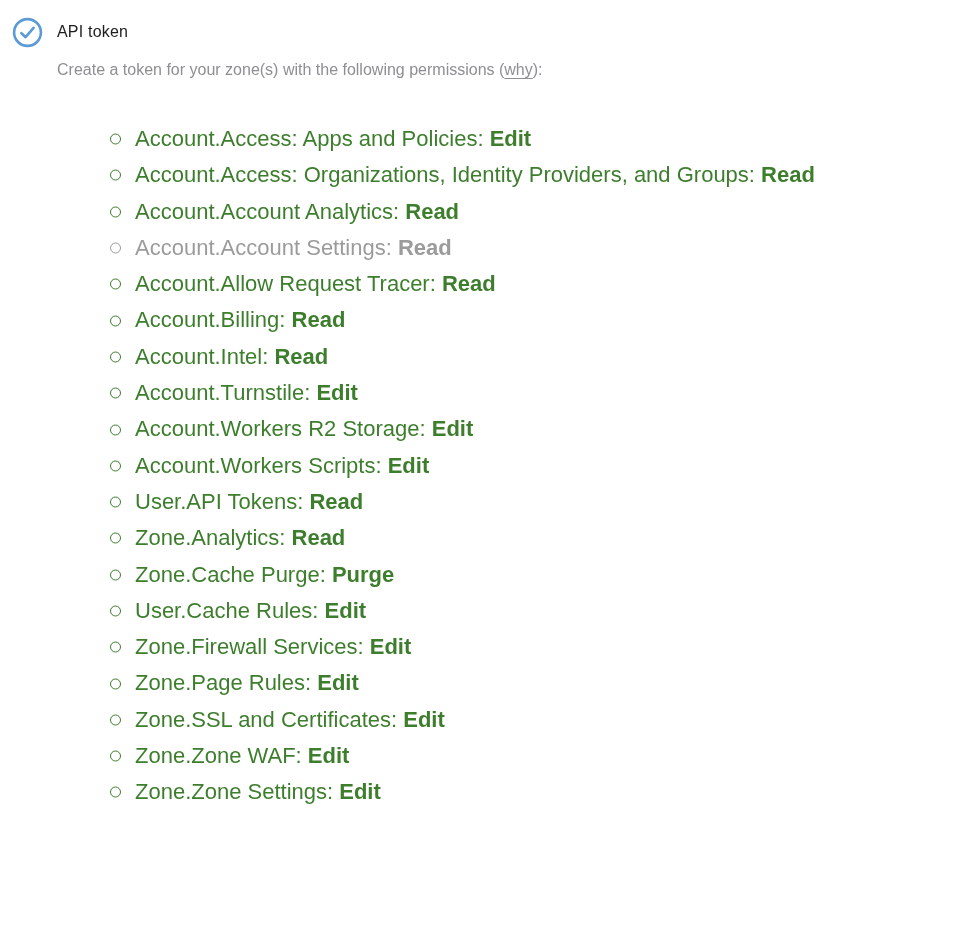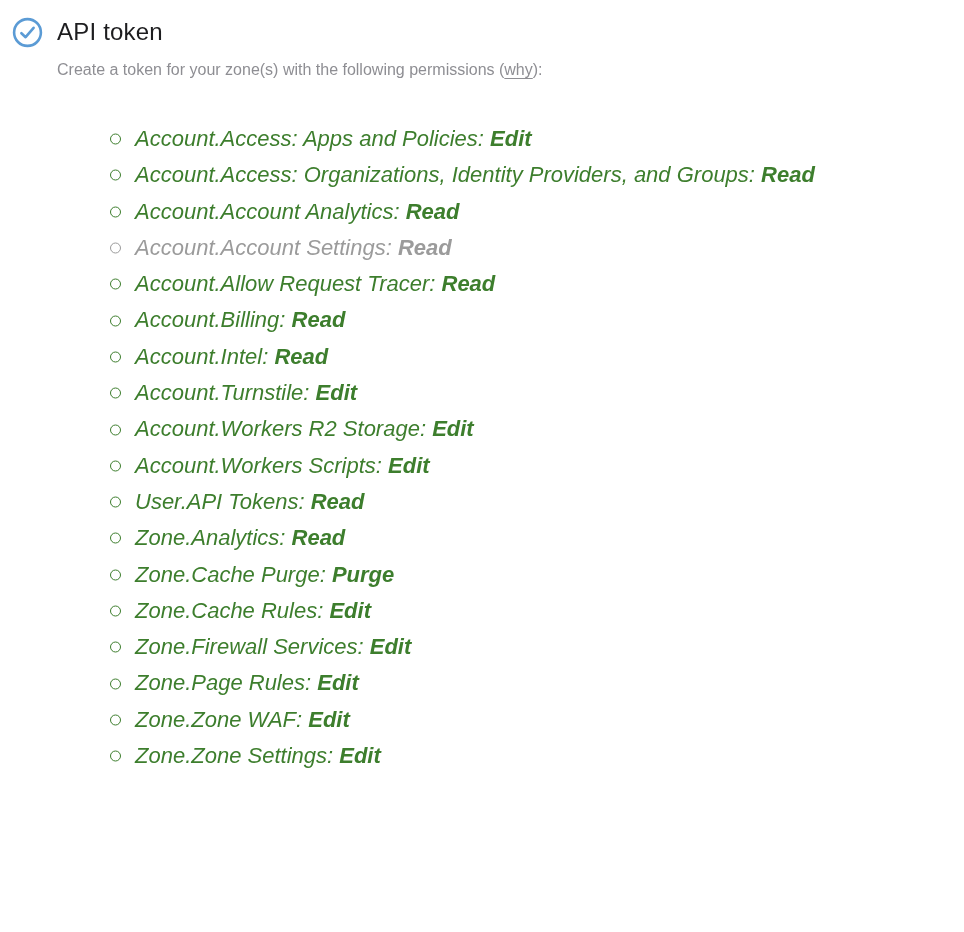--- a/index.html
+++ b/index.html
@@ -15,21 +15,21 @@
     width:964px;height:932px;background:#ffffff;
     font-family:"Liberation Sans","DejaVu Sans",sans-serif;
     overflow:hidden;
   }
   .header{
     display:flex;align-items:center;gap:14px;
     padding:16px 0 0 12px;
   }
   .check-icon{width:31px;height:31px;flex:0 0 auto;display:block;}
   .title{
-    font-size:24px;line-height:32px;font-weight:400;
+    font-size:16px;line-height:32px;font-weight:400;
     color:var(--ink);letter-spacing:.2px;
   }
   .subtitle{
     margin:9px 0 0 57px;
     font-size:16px;line-height:26px;
     color:var(--gray-sub);
   }
   .subtitle .why-link{
     text-decoration:underline;text-underline-offset:3px;
     color:inherit;cursor:pointer;
@@ -38,21 +38,20 @@
     list-style:none;
     margin:38px 0 0 0;
     padding:0 0 0 135px;
   }
   ul.permissions li{
     position:relative;
     font-size:22px;
     line-height:36.3px;
     color:var(--green);
     white-space:nowrap;
-    font-style:italic;
   }
   ul.permissions li::before{
     content:"";
     position:absolute;left:-25px;top:50%;
     transform:translateY(-50%);
     width:9px;height:9px;
     border:1.5px solid currentColor;
     border-radius:50%;
   }
   ul.permissions li strong{font-weight:700;}
@@ -95,24 +94,25 @@
 
   <li><span>Account.Workers Scripts: </span><strong>Edit</strong></li>
 
   <li><span>User.API Tokens: </span><strong>Read</strong></li>
 
   <li><span>Zone.Analytics: </span><strong>Read</strong></li>
 
 
   <li><span>Zone.Cache Purge: </span><strong>Purge</strong></li>
 
-  <li><span>Zone.Cache Rules: </span><strong>Edit</strong></li>
+  <li><span>User.Cache Rules: </span><strong>Edit</strong></li>
 
   <li><span>Zone.Firewall Services: </span><strong>Edit</strong></li>
 
   <li><span>Zone.Page Rules: </span><strong>Edit</strong></li>
 
+  <li><span>Zone.SSL and Certificates: </span><strong>Edit</strong></li>
 
 
   <li><span>Zone.Zone WAF: </span><strong>Edit</strong></li>
 
   <li><span>Zone.Zone Settings: </span><strong>Edit</strong></li>
 </ul>
 
 </body></html>

